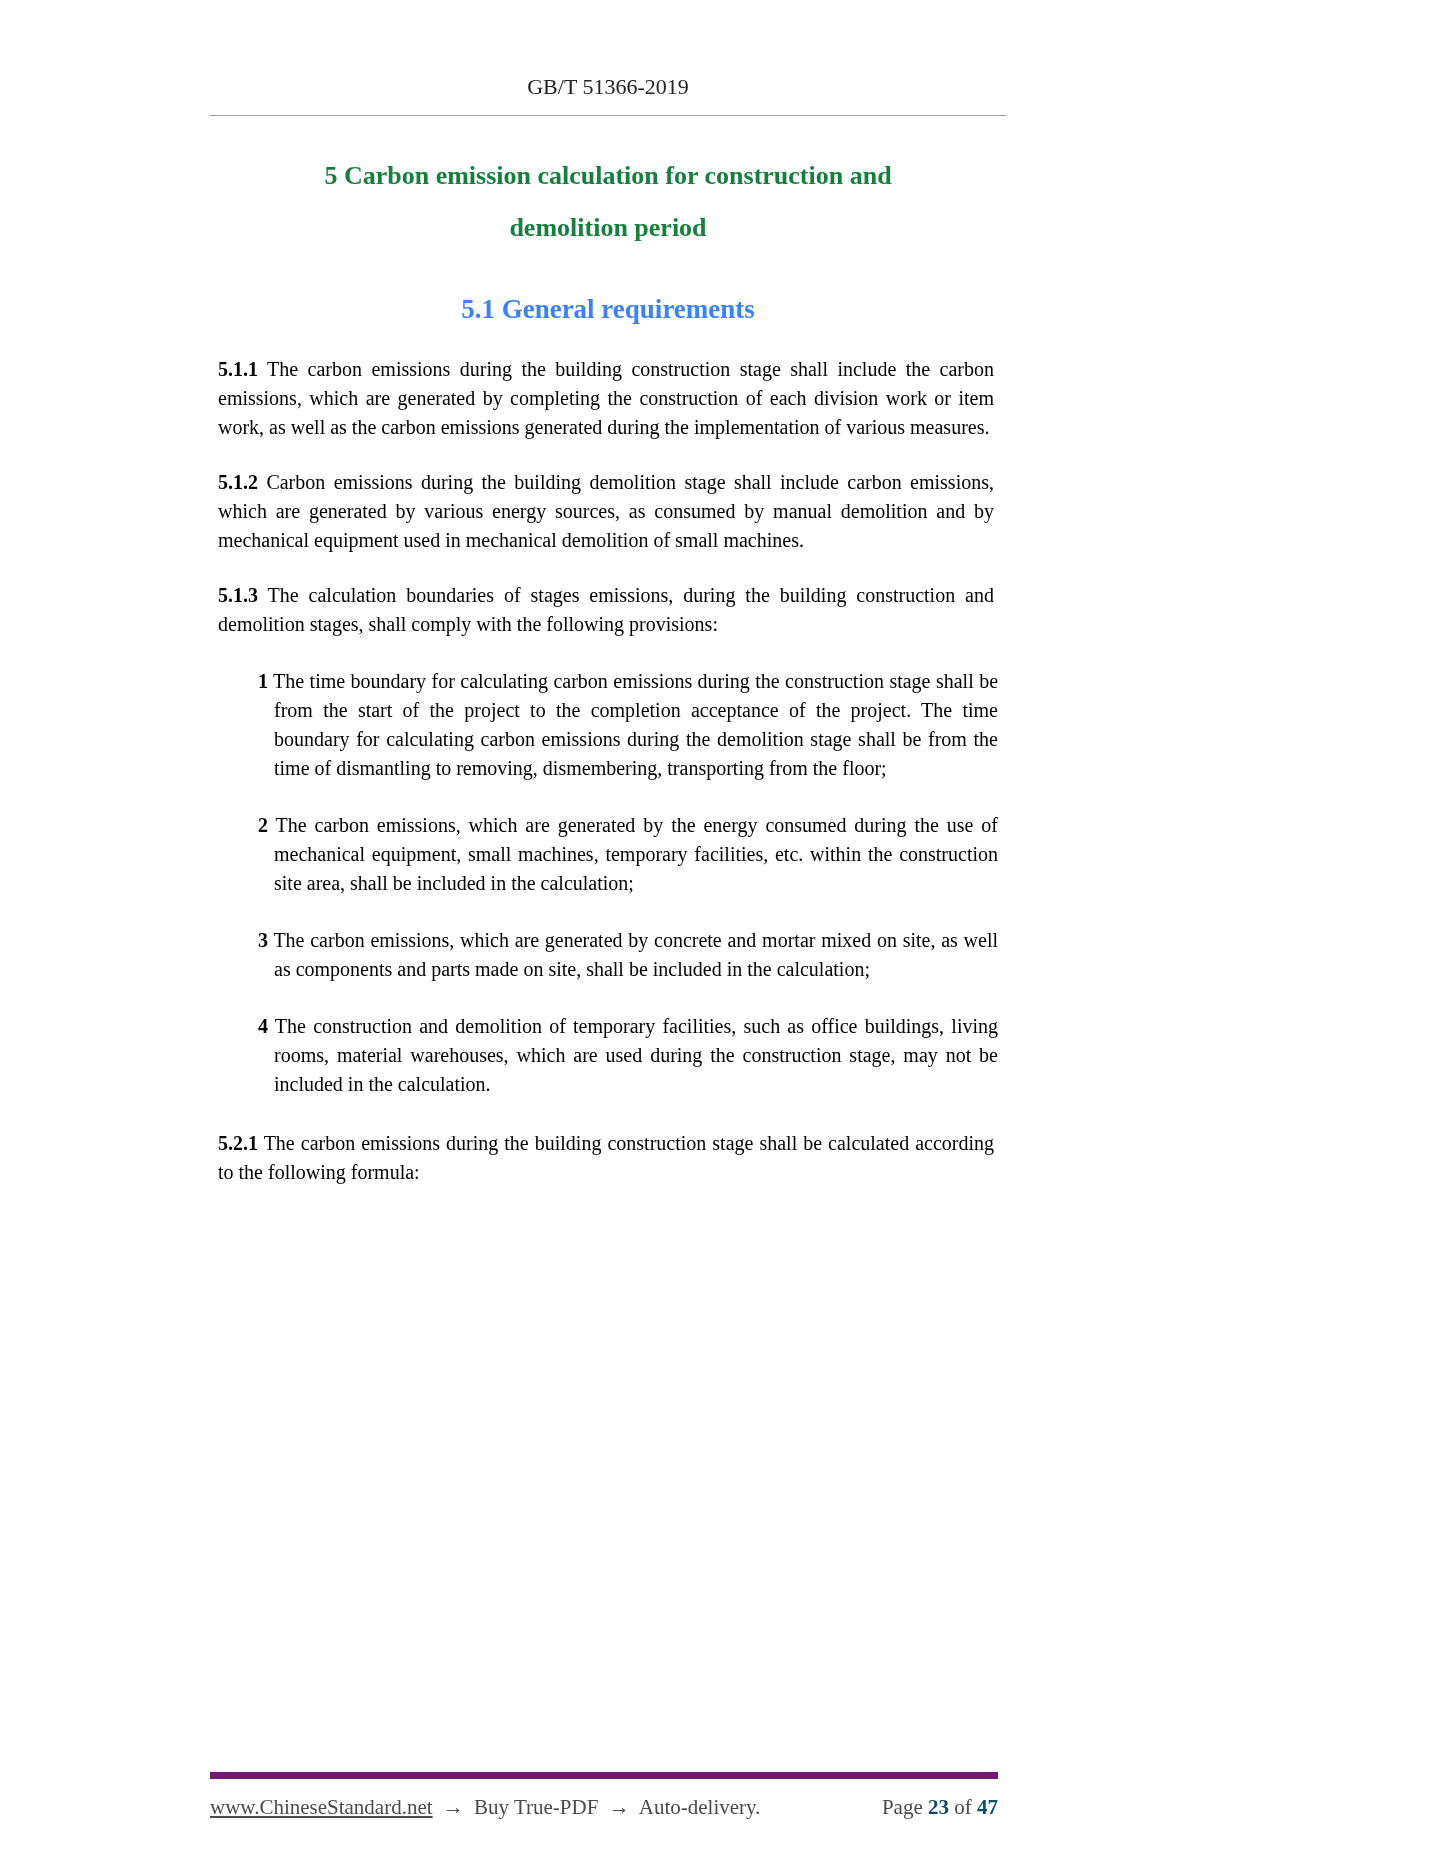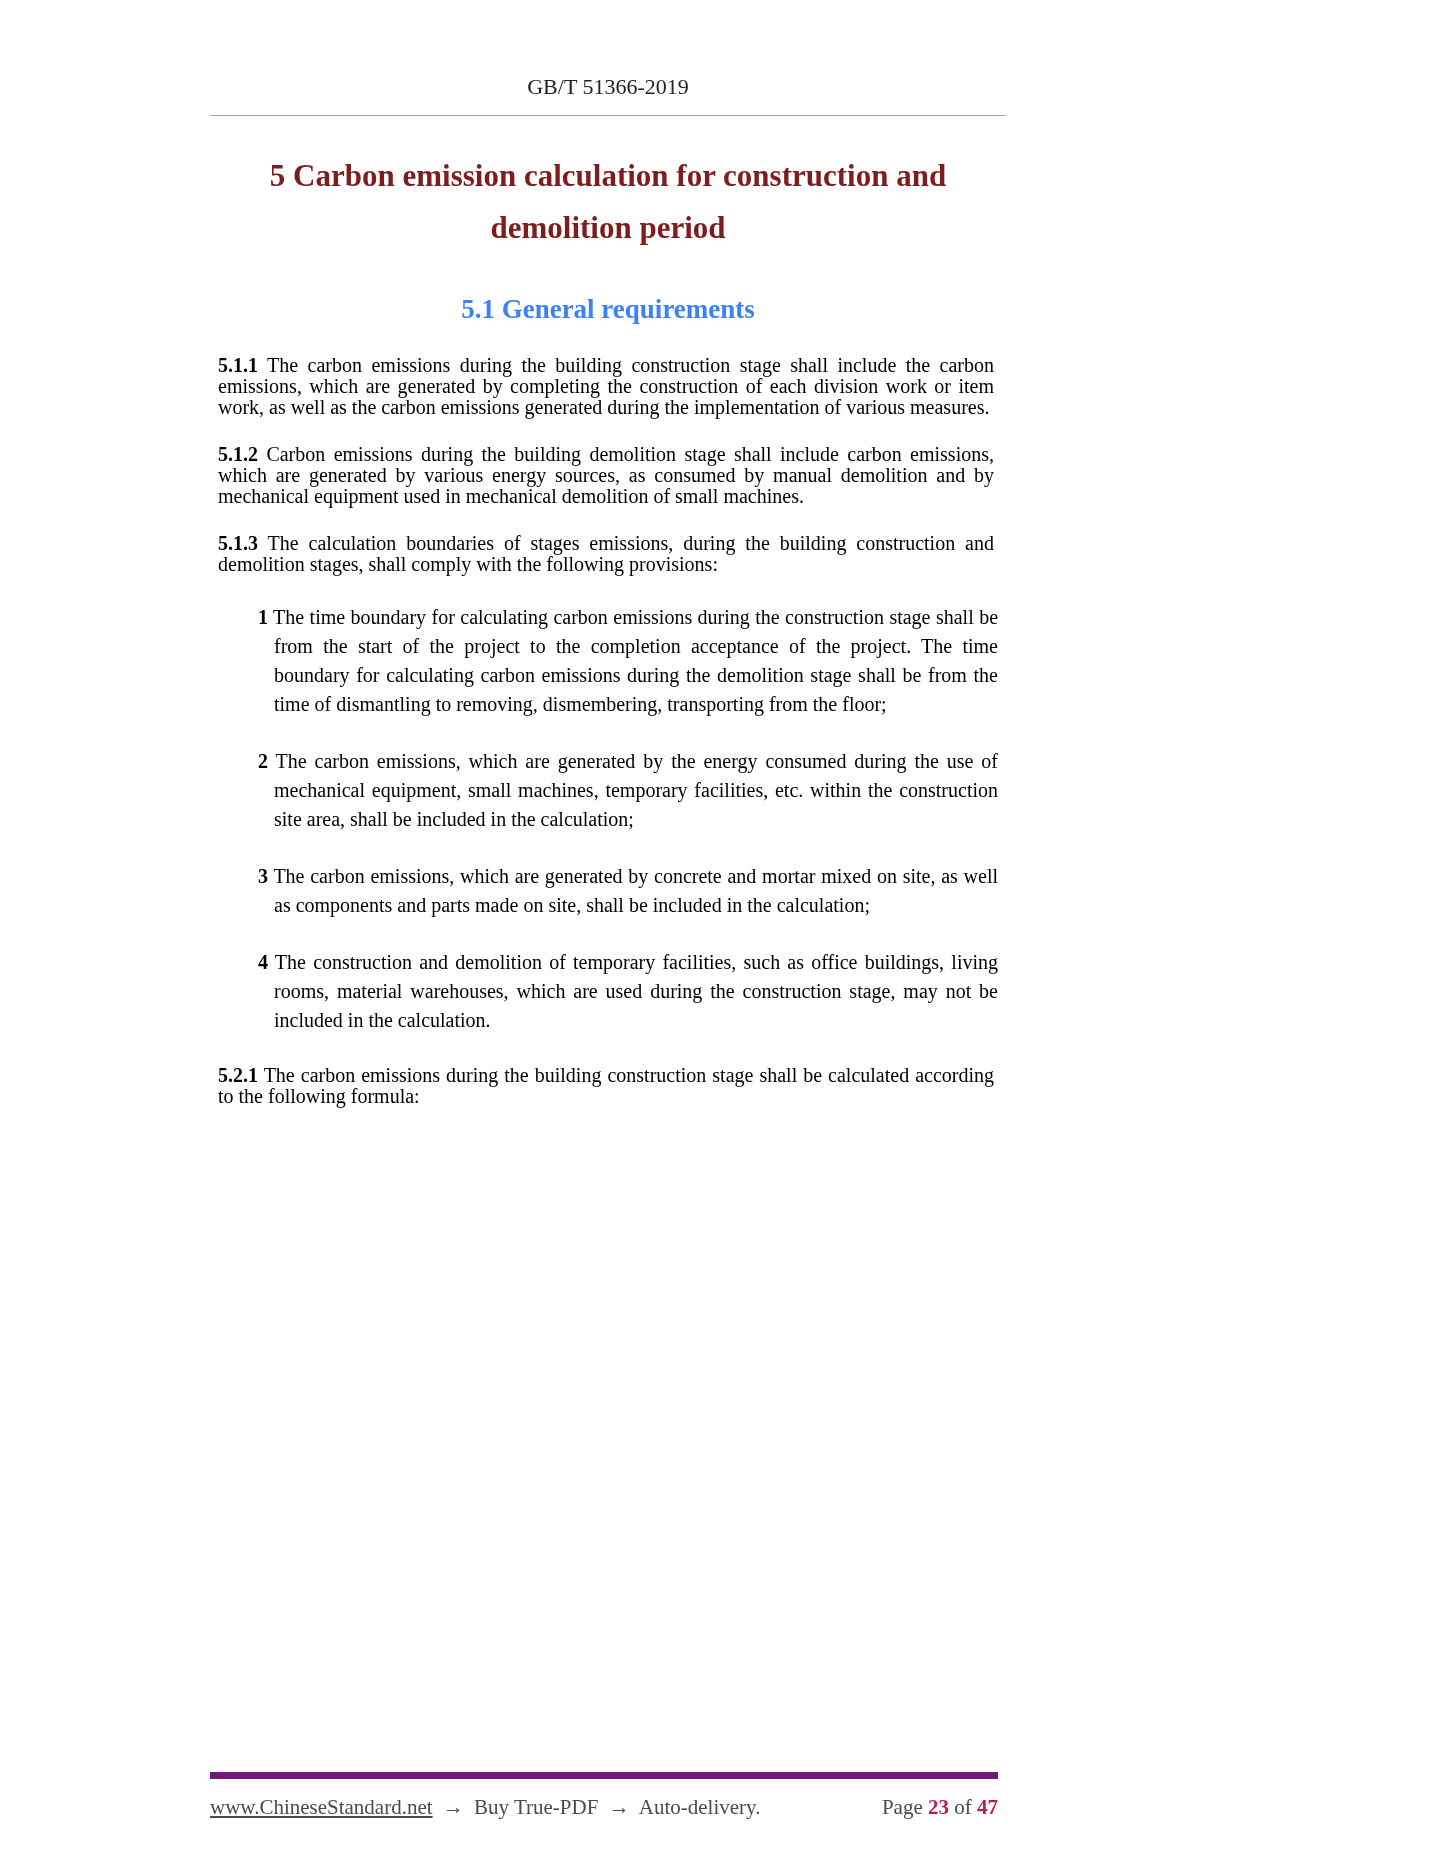--- a/index.html
+++ b/index.html
@@ -30,39 +30,39 @@
       color: #222222;
     }
     .header-rule {
       border: 0;
       border-top: 1px solid #a3a3a3;
       margin: 15px -8px 0 -8px;
       height: 0;
     }
     .chapter-title {
       margin: 34px 0 0 0;
-      font-size: 31px;
+      font-size: 26px;
       font-weight: bold;
       text-align: center;
       line-height: 52px;
-      color: #7f1d1d;
+      color: #15803d;
     }
     .title-line { display: block; }
     .section-heading {
       margin: 40px 0 0 0;
       font-size: 27px;
       font-weight: bold;
       text-align: center;
       color: #3b82f6;
     }
     .section-heading.second { margin-top: 46px; }
     .para {
       margin: 26px 4px 0 0;
       font-size: 20px;
-      line-height: 21px;
+      line-height: 29px;
       text-align: justify;
     }
     .para.first { margin-top: 30px; }
     .clause-label { font-weight: bold; }
     .provision {
       margin: 28px 0 0 40px;
       padding-left: 16px;
       text-indent: -16px;
       font-size: 20px;
       line-height: 29px;
@@ -81,21 +81,21 @@
       align-items: baseline;
       font-size: 21px;
       color: #4a4a4a;
     }
     .footer-link {
       text-decoration: underline;
       color: #4a4a4a;
       cursor: pointer;
     }
     .arrow { margin: 0 5px; }
-    .page-indicator b { color: #be185d; }
+    .page-indicator b { color: #0c4a6e; }
   </style>
 </head>
 <body>
 
 <div class="page">
   <div class="content">
 
     <div class="doc-number">GB/T 51366-2019</div>
     <hr class="header-rule">
 

